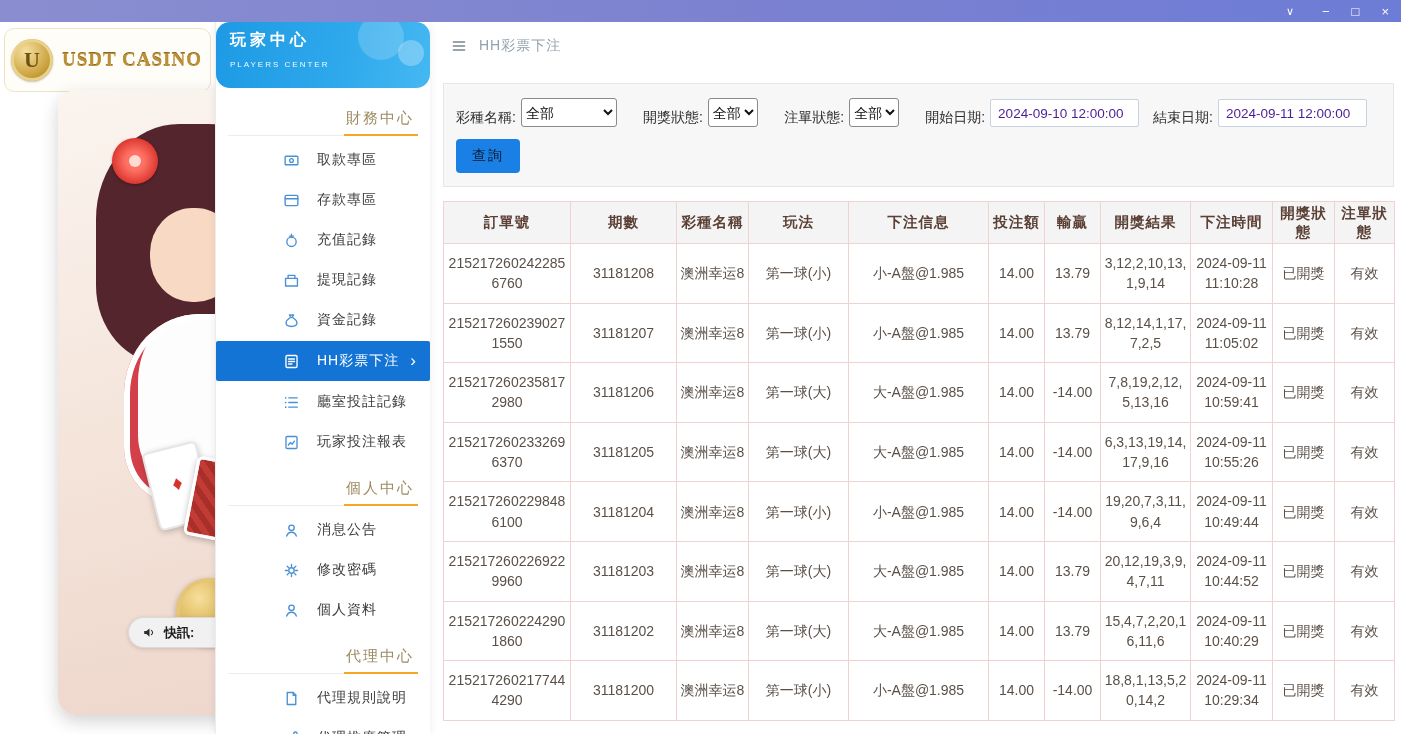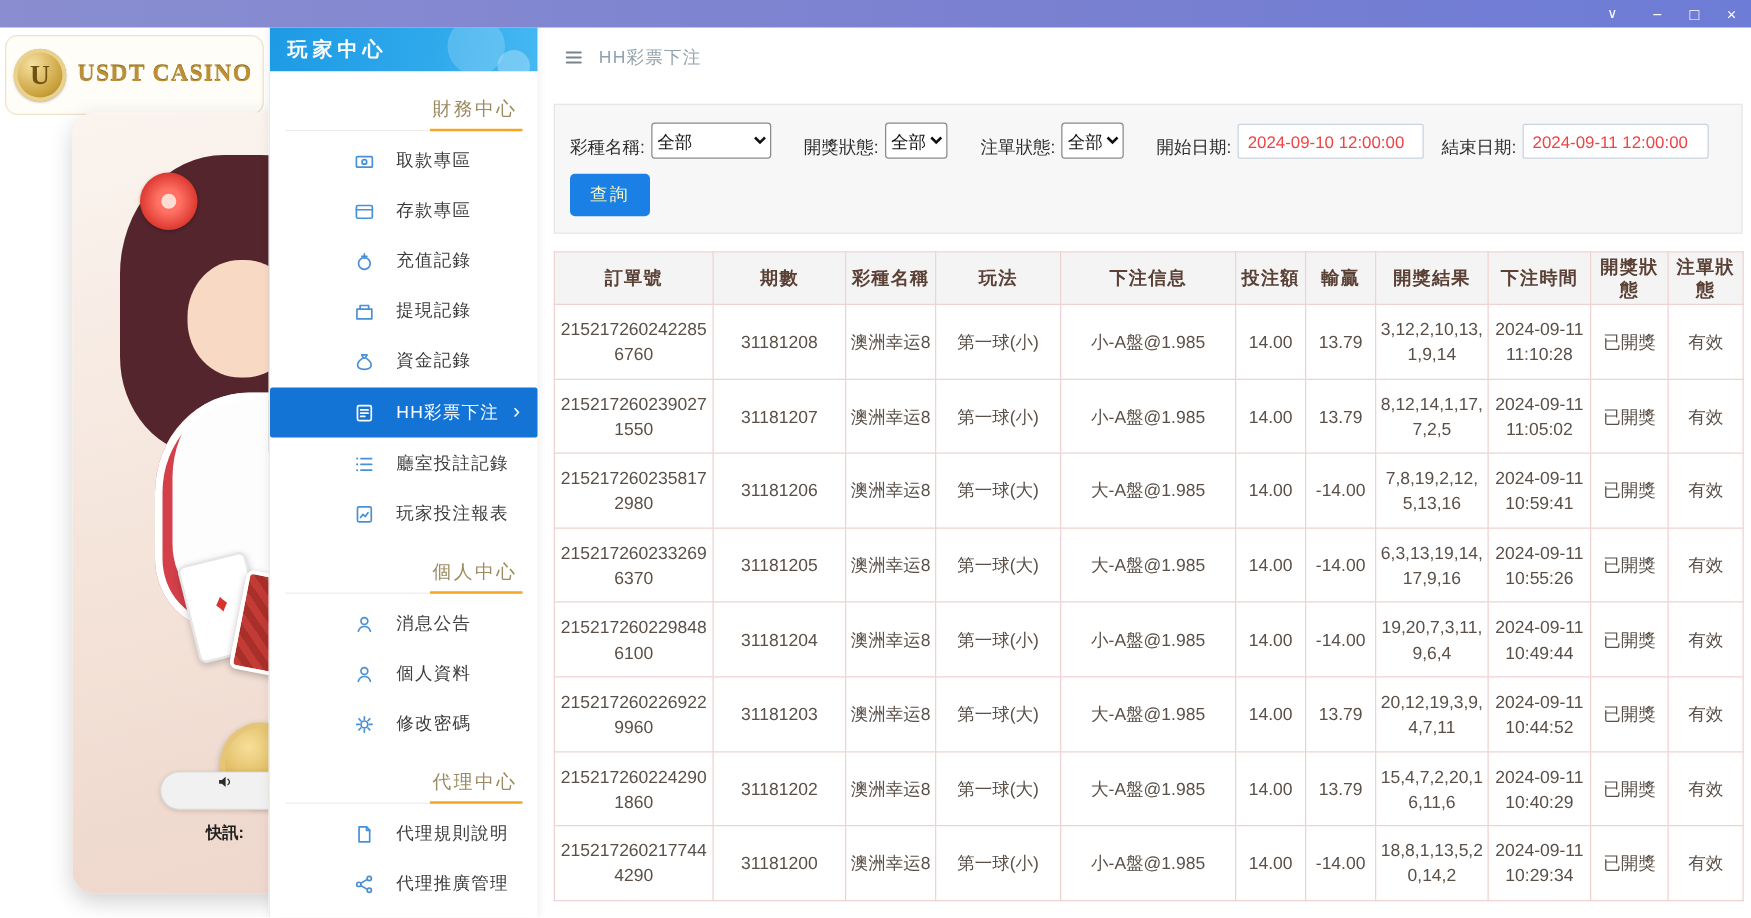--- a/index.html
+++ b/index.html
@@ -41,29 +41,29 @@
     color:#d8322a; font-size:20px; text-align:center; padding-top:24px; }
   .ch-card2 { position:absolute; left:132px; top:370px; width:56px; height:80px; border-radius:6px;
     background:repeating-linear-gradient(45deg,#c23b35 0 6px,#a92f2a 6px 12px);
     border:3px solid #fff; transform:rotate(11deg); box-shadow:0 2px 6px rgba(0,0,0,.25); }
   .ch-coin { position:absolute; left:118px; top:488px; width:66px; height:66px; border-radius:50%;
     background:radial-gradient(circle at 35% 30%, #f6df9b, #d4a943 62%, #9e7a22);
     box-shadow:0 2px 6px rgba(0,0,0,.28), inset 0 0 0 4px #e5c678; }
 
   .ticker { position:absolute; left:128px; top:595px; height:31px; width:90px; z-index:8;
     background:#f1f1f1; border:1px solid #dadada; border-right:none; border-radius:16px 0 0 16px;
-    display:flex; align-items:center; gap:24px; padding-left:13px; box-shadow:0 1px 4px rgba(0,0,0,.15);flex-direction:column; }
+    display:flex; align-items:center; gap:7px; padding-left:13px; box-shadow:0 1px 4px rgba(0,0,0,.15); }
   .ticker-icon { display:flex; color:#2b2b2b; }
   .ticker-label { font-size:13px; font-weight:bold; color:#1f1f1f; white-space:nowrap; }
 
   
   .sidebar { position:absolute; left:215px; top:22px; width:215px; height:712px; background:#fff; z-index:20;
     border-left:1px solid #ececec; box-shadow:0 0 8px rgba(0,0,0,.08); }
-  .sidebar-header { position:relative; height:35px; overflow:hidden; color:#fff; padding:8px 0 0 14px;
-    background:linear-gradient(100deg,#1d9ae4 0%, #2fa9ec 60%, #45b8f2 100%); }
+  .sidebar-header { position:relative; height:66px; overflow:hidden; color:#fff; padding:8px 0 0 14px;
+    background:linear-gradient(100deg,#1d9ae4 0%, #2fa9ec 60%, #45b8f2 100%);border-radius:14px; }
   .sh-title { font-size:16px; font-weight:bold; letter-spacing:4px; }
   .sh-sub { font-size:8px; letter-spacing:2px; margin-top:9px; opacity:.95; }
   .sh-deco { position:absolute; border-radius:50%; background:rgba(255,255,255,.18); }
   .sh-deco.c1 { width:46px; height:46px; right:26px; top:-8px; }
   .sh-deco.c2 { width:26px; height:26px; right:6px; top:18px; background:rgba(255,255,255,.28); }
 
   .sidebar-sections { padding-top:4px; }
   .section-header { margin:10px 12px 4px 12px; border-bottom:1px solid #ededed;text-align:right; }
   .section-header span { display:inline-block; font-size:15px; color:#9c8a60; letter-spacing:2px;
     padding:7px 4px 6px 2px; border-bottom:2px solid #f5a623; margin-bottom:-1px; }
@@ -82,23 +82,23 @@
 
   .filter-panel { margin:13px 7px 0 13px; background:#f7f7f7; border:1px solid #e6e6e6; padding:14px 12px 13px 12px; }
   .filter-row { display:flex; align-items:flex-end; }
   .filter-row label { font-size:14px; color:#2e2e2e; margin-right:5px; white-space:nowrap; }
   .sel { height:29px; border:1px solid #8a8a8a; background:#fff; font-size:14px; font-family:inherit;
     border-radius:3px; color:#111; margin-right:26px; }
   .sel-lottery { width:126px; }
   .sel-draw { width:66px; }
   .sel-order { width:57px; }
   .date-input { width:149px; height:28px; border:1px solid #c7d3dd; font-size:13.5px; padding:0 7px;
-    color:#ef4444; border-radius:2px; margin-right:14px; font-family:inherit; background:#fff; }
+    color:#4c1d95; border-radius:2px; margin-right:14px; font-family:inherit; background:#fff; }
   .filter-actions { margin-top:12px; }
-  .btn-search { background:#1a80e6; color:#fef9c3; border:none; border-radius:4px; font-size:14px;
+  .btn-search { background:#1a80e6; color:#0f172a; border:none; border-radius:4px; font-size:14px;
     padding:8px 16px; cursor:pointer; font-family:inherit; letter-spacing:2px; }
 
   .data-table { margin:14px 7px 0 13px; width:951px; border-collapse:collapse; table-layout:fixed; background:#fff; }
   .data-table th, .data-table td { border:1px solid #f0d2d2; text-align:center; vertical-align:middle; }
   .data-table th { height:42px; background:#f4f4f4; font-size:14.5px; font-weight:bold; color:#5a4035; letter-spacing:1px; }
   .data-table td { font-size:14px; color:#5a5048; padding:9px 3px; line-height:1.45; }
   .c-order-no, .c-draw-result { word-break:break-all; }
 </style>
 </head>
 <body>
@@ -226,37 +226,37 @@
       <div class="section-header" data-name="sidebar-section-title"><span>個人中心</span></div>
       <div class="menu-item" data-name="sidebar-item-announcement">
         <span class="mi-icon" data-name="announcement-icon">
           <svg width="17" height="17" viewBox="0 0 20 20" fill="none" stroke="currentColor" stroke-width="1.6" stroke-linecap="round" stroke-linejoin="round">
             <circle cx="10" cy="6.8" r="3.2"></circle>
             <path d="M4.3 16.5c1-3 3.1-4.5 5.7-4.5s4.7 1.5 5.7 4.5"></path>
           </svg>
         </span>
         <span class="mi-label" data-name="sidebar-item-label">消息公告</span>
       </div>
+      <div class="menu-item" data-name="sidebar-item-password">
+        <span class="mi-icon" data-name="password-icon">
+          <svg width="17" height="17" viewBox="0 0 20 20" fill="none" stroke="currentColor" stroke-width="1.6" stroke-linecap="round" stroke-linejoin="round">
+            <circle cx="10" cy="10" r="3.2"></circle>
+            <path d="M10 2.8v2.4M10 14.8V17.2M2.8 10h2.4M14.8 10h2.4M4.9 4.9l1.7 1.7M13.4 13.4l1.7 1.7M15.1 4.9l-1.7 1.7M6.6 13.4l-1.7 1.7"></path>
+          </svg>
+        </span>
+        <span class="mi-label" data-name="sidebar-item-label">修改密碼</span>
+      </div>
       <div class="menu-item" data-name="sidebar-item-profile">
         <span class="mi-icon" data-name="profile-icon">
           <svg width="17" height="17" viewBox="0 0 20 20" fill="none" stroke="currentColor" stroke-width="1.6" stroke-linecap="round" stroke-linejoin="round">
             <circle cx="10" cy="6.8" r="3.2"></circle>
             <path d="M4.3 16.5c1-3 3.1-4.5 5.7-4.5s4.7 1.5 5.7 4.5"></path>
           </svg>
         </span>
         <span class="mi-label" data-name="sidebar-item-label">個人資料</span>
-      </div>
-      <div class="menu-item" data-name="sidebar-item-password">
-        <span class="mi-icon" data-name="password-icon">
-          <svg width="17" height="17" viewBox="0 0 20 20" fill="none" stroke="currentColor" stroke-width="1.6" stroke-linecap="round" stroke-linejoin="round">
-            <circle cx="10" cy="10" r="3.2"></circle>
-            <path d="M10 2.8v2.4M10 14.8V17.2M2.8 10h2.4M14.8 10h2.4M4.9 4.9l1.7 1.7M13.4 13.4l1.7 1.7M15.1 4.9l-1.7 1.7M6.6 13.4l-1.7 1.7"></path>
-          </svg>
-        </span>
-        <span class="mi-label" data-name="sidebar-item-label">修改密碼</span>
       </div>
       <div class="section-header" data-name="sidebar-section-title"><span>代理中心</span></div>
       <div class="menu-item" data-name="sidebar-item-agent-rules">
         <span class="mi-icon" data-name="agent-rules-icon">
           <svg width="17" height="17" viewBox="0 0 20 20" fill="none" stroke="currentColor" stroke-width="1.6" stroke-linecap="round" stroke-linejoin="round">
             <path d="M5 3h7l3 3v11H5z"></path>
             <path d="M12 3v3.2h3"></path>
           </svg>
         </span>
         <span class="mi-label" data-name="sidebar-item-label">代理規則說明</span>

